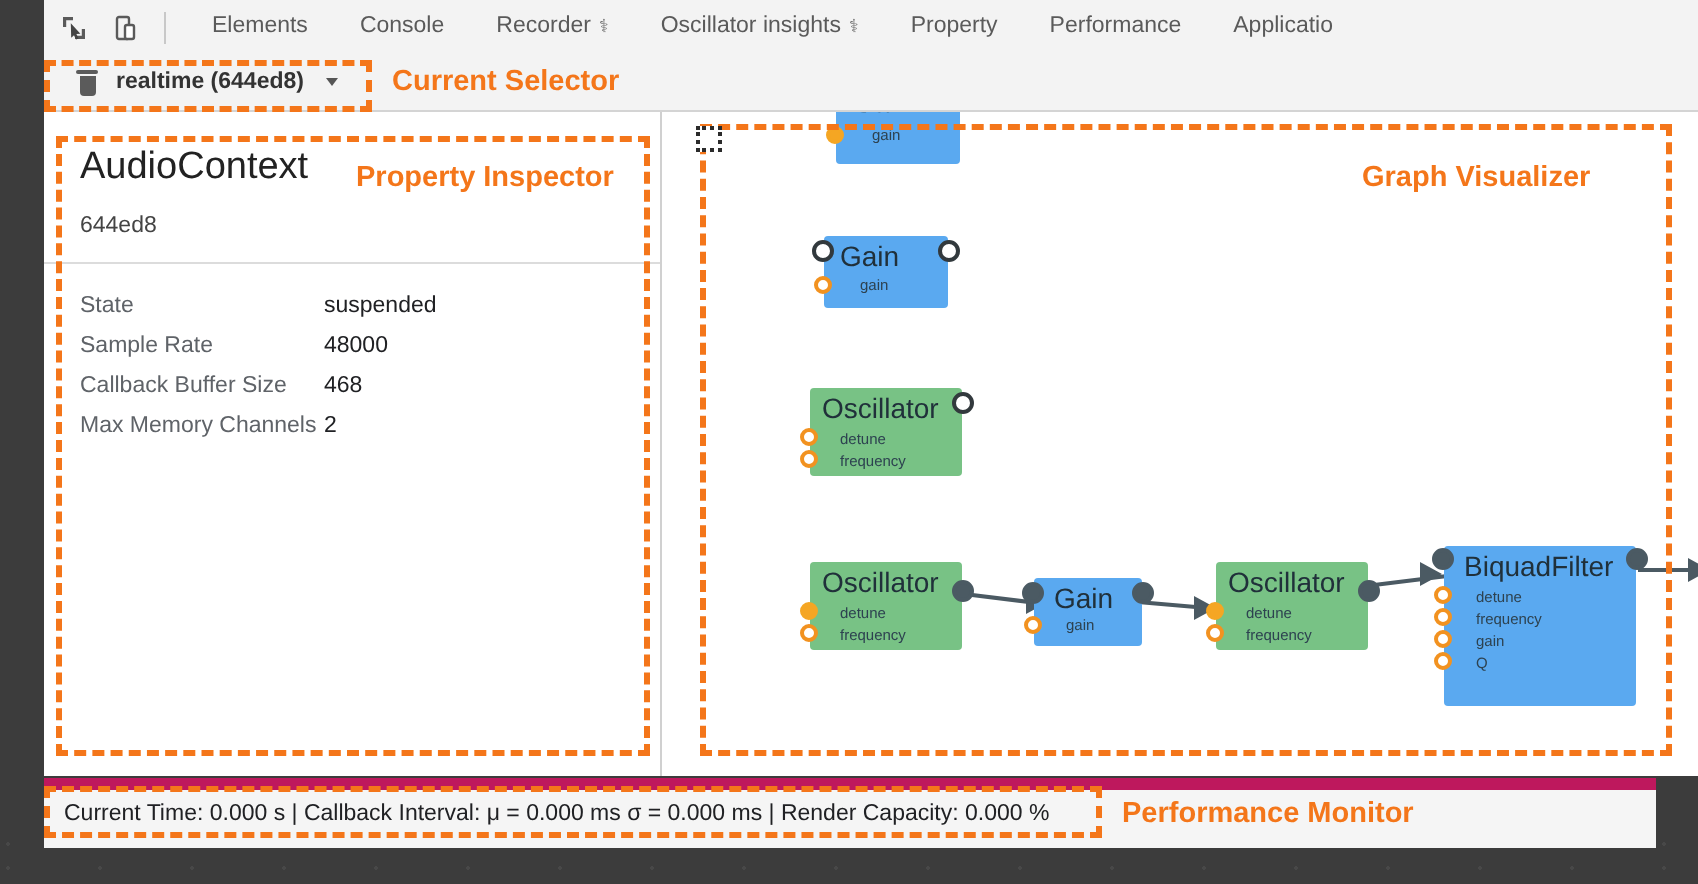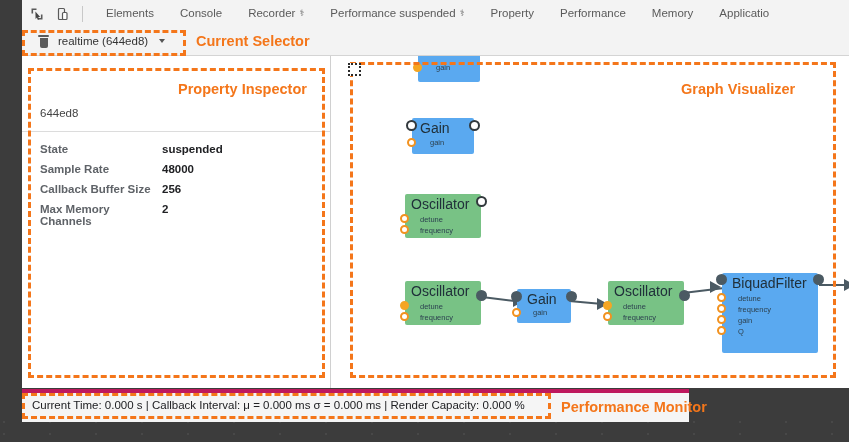--- a/index.html
+++ b/index.html
@@ -32,56 +32,56 @@
 
   
   .ctxrow{position:absolute;left:22px;top:27px;width:827px;height:28px;background:#f3f3f3;
     border-bottom:1px solid #d4d4d4;}
   .ctxsel{position:absolute;left:8px;top:4px;height:20px;display:flex;align-items:center;gap:9px;
     padding:0 8px;cursor:pointer;}
   .trash{width:11px;height:13px;position:relative;}
   .trash .lid{position:absolute;top:0;left:0;width:11px;height:2px;background:#5b5b5b;border-radius:1px;}
   .trash .can{position:absolute;top:3px;left:1.5px;width:8px;height:10px;background:#5b5b5b;
     border-radius:0 0 2px 2px;}
-  .ctxlabel{font-size:11.5px;color:#333;}
+  .ctxlabel{font-size:11.5px;color:#333;font-weight:bold;}
   .caret{width:0;height:0;border-left:3.5px solid transparent;border-right:3.5px solid transparent;
     border-top:4.5px solid #555;margin-left:2px;}
 
   
   .main{position:absolute;left:22px;top:56px;width:827px;height:332px;background:#fff;}
   .pane-left{position:absolute;left:0;top:0;width:308px;height:332px;background:#fff;}
   .divider{position:absolute;left:308px;top:0;width:1px;height:332px;background:#d0d0d0;}
   .pane-right{position:absolute;left:309px;top:0;width:518px;height:332px;background:#fff;overflow:hidden;}
 
   
   .pi-title{position:absolute;left:18px;top:17px;font-size:19px;color:#222;font-weight:400;}
   .pi-id{position:absolute;left:18px;top:51px;font-size:11.5px;color:#444;}
   .pi-rule{position:absolute;left:0px;top:75px;width:308px;height:1px;background:#dcdcdc;}
   .pi-table{position:absolute;left:18px;top:87px;}
-  .pi-row{display:flex;height:20px;align-items:flex-start;font-weight:bold;}
+  .pi-row{display:flex;height:20px;align-items:center;}
   .pi-k{width:122px;font-size:11.5px;color:#5f6368;}
   .pi-v{font-size:11.5px;color:#202124;}
 
   
   .node{position:absolute;border-radius:2px;}
   .node .title{position:absolute;left:8px;top:2px;font-size:14px;color:#20303a;white-space:nowrap;}
   .node .param{position:absolute;left:18px;font-size:7.5px;color:#2d4250;white-space:nowrap;}
   .port{position:absolute;width:11px;height:11px;border-radius:50%;box-sizing:border-box;}
   .port.in-hollow{border:2px solid #32393d;background:#fff;}
   .port.out-hollow{border:2px solid #32393d;background:#fff;}
   .port.filled{background:#4b5a63;border:2px solid #4b5a63;}
   .port.param-port{width:9px;height:9px;border:2px solid #f29220;background:#fff;}
   .port.param-port.active{background:#f5a623;border-color:#f5a623;}
   .edge{position:absolute;height:2px;background:#4b5a63;transform-origin:0 50%;}
   .arrow{position:absolute;width:0;height:0;border-top:6px solid transparent;
     border-bottom:6px solid transparent;border-left:11px solid #4b5a63;}
 
   
-  .statusbar{position:absolute;left:22px;top:389px;width:667px;height:29px;background:#f5f5f5;
-    border-top:4px solid #be185d;}
+  .statusbar{position:absolute;left:22px;top:389px;width:806px;height:29px;background:#f5f5f5;
+    border-top:6px solid #be185d;}
   .status-text{position:absolute;left:10px;top:6px;font-size:11.5px;color:#202124;white-space:nowrap;}
 
   
   .anno-box{position:absolute;border:3px dashed #f4761a;box-sizing:border-box;pointer-events:none;}
   .anno-label{position:absolute;color:#f4761a;font-size:14.5px;font-weight:bold;white-space:nowrap;}
   .drag-handle{position:absolute;width:13px;height:13px;border:2px dotted #2b2b2b;box-sizing:border-box;background:#fff;}
 </style>
 </head>
 <body>
 
@@ -112,31 +112,28 @@
           <span>Elements</span>
         </div>
       <div class="tab">
           <span>Console</span>
         </div>
       <div class="tab">
           <span>Recorder</span>
           <span class="warn">⚕</span>
         </div>
       <div class="tab">
-          <span>Performance suspended</span>
+          <span>Oscillator insights</span>
           <span class="warn">⚕</span>
         </div>
       <div class="tab">
           <span>Property</span>
         </div>
       <div class="tab">
           <span>Performance</span>
-        </div>
-      <div class="tab">
-          <span>Memory</span>
         </div>
       <div class="tab">
           <span>Applicatio</span>
         </div>
     </div>
   </div>
 
   <div class="ctxrow">
     <div class="ctxsel">
       <span class="trash">
@@ -144,34 +141,35 @@
           <span class="can"></span>
       </span>
       <span class="ctxlabel">realtime (644ed8)</span>
       <span class="caret"></span>
     </div>
   </div>
 
   <div class="main">
 
     <div class="pane-left">
+      <div class="pi-title">AudioContext</div>
       <div class="pi-id">644ed8</div>
       <div class="pi-rule"></div>
       <div class="pi-table">
         <div class="pi-row">
           <span class="pi-k">State</span>
           <span class="pi-v">suspended</span>
         </div>
         <div class="pi-row">
           <span class="pi-k">Sample Rate</span>
           <span class="pi-v">48000</span>
         </div>
         <div class="pi-row">
           <span class="pi-k">Callback Buffer Size</span>
-          <span class="pi-v">256</span>
+          <span class="pi-v">468</span>
         </div>
         <div class="pi-row">
           <span class="pi-k">Max Memory Channels</span>
           <span class="pi-v">2</span>
         </div>
       </div>
     </div>
 
     <div class="divider"></div>
 

